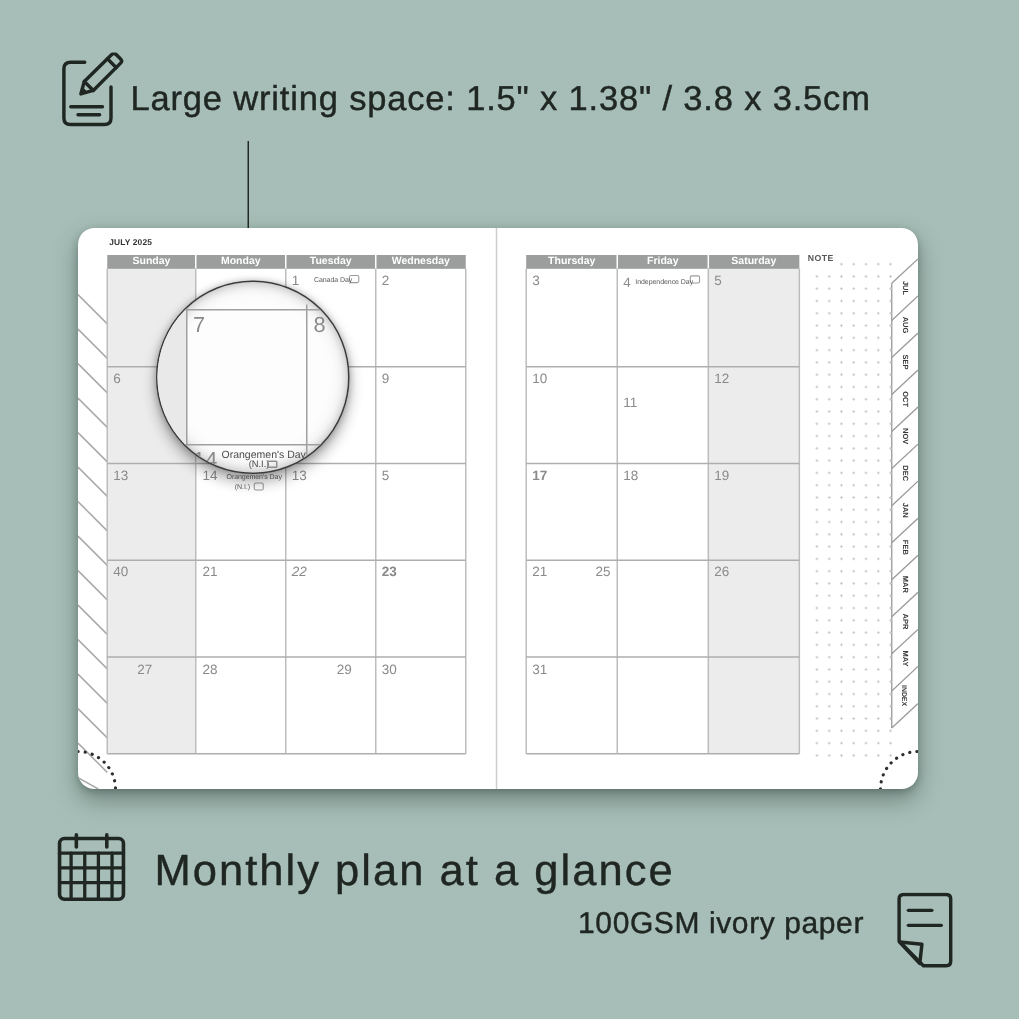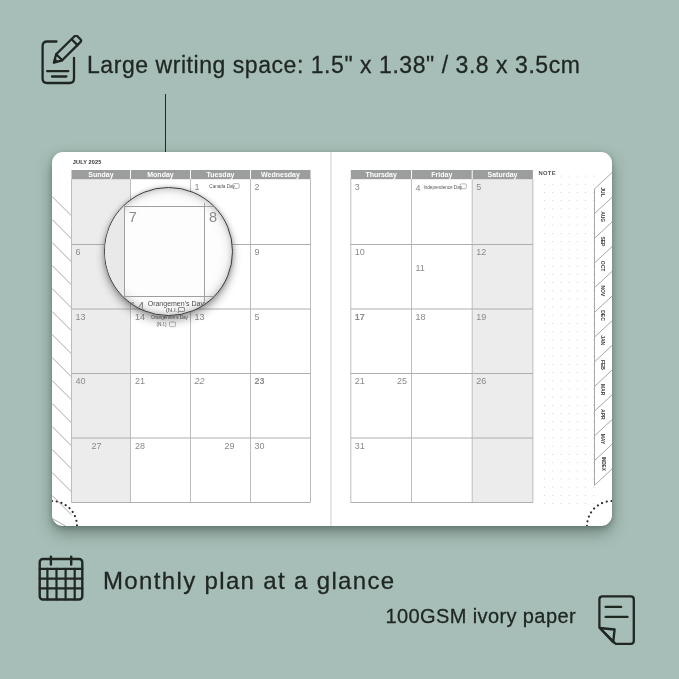--- a/index.html
+++ b/index.html
@@ -220,21 +220,21 @@
   <line x1="33.2" y1="2.6" x2="33.2" y2="10.6" stroke-width="2.4"></line>
   <line x1="1.7" y1="14.8" x2="44.3" y2="14.8" stroke-width="2.2"></line>
   <line x1="9.4" y1="14.8" x2="9.4" y2="45.5" stroke-width="2.2"></line>
   <line x1="18.5" y1="14.8" x2="18.5" y2="45.5" stroke-width="2.2"></line>
   <line x1="27.6" y1="14.8" x2="27.6" y2="45.5" stroke-width="2.2"></line>
   <line x1="36.7" y1="14.8" x2="36.7" y2="45.5" stroke-width="2.2"></line>
   <line x1="1.7" y1="24.6" x2="44.3" y2="24.6" stroke-width="2.2"></line>
   <line x1="1.7" y1="34.4" x2="44.3" y2="34.4" stroke-width="2.2"></line>
 </svg>
 
-<div class="abs dk" style="left:103px;top:567.5px;font-size:24px;line-height:26px;letter-spacing:1.35px;white-space:nowrap;">Monthly plan at a glance</div>
+<div class="abs dk" style="left:103px;top:567.5px;font-size:29px;line-height:26px;letter-spacing:1.35px;white-space:nowrap;">Monthly plan at a glance</div>
 
 <div class="abs dk" style="left:352px;top:603px;width:224px;text-align:right;font-size:20px;line-height:27px;letter-spacing:0.4px;white-space:nowrap;">100GSM ivory paper</div>
 
 <svg class="abs" style="left:598px;top:595px;" width="38" height="51" viewBox="0 0 38 51" fill="none" stroke="#202723" stroke-width="2.3" stroke-linecap="round" stroke-linejoin="round">
   <path d="M32.8,1.3 H4.4 Q1.4,1.3 1.4,4.3 V32.5 L17.6,48.8 H32.8 Q35.8,48.8 35.8,45.8 V4.3 Q35.8,1.3 32.8,1.3 Z"></path>
   <path d="M1.8,33 L16.6,34.5 L15.2,47.3 Z"></path>
   <line x1="7.6" y1="11.9" x2="23.2" y2="11.9"></line>
   <line x1="7.6" y1="21.9" x2="29.5" y2="21.9"></line>
 </svg>
 

